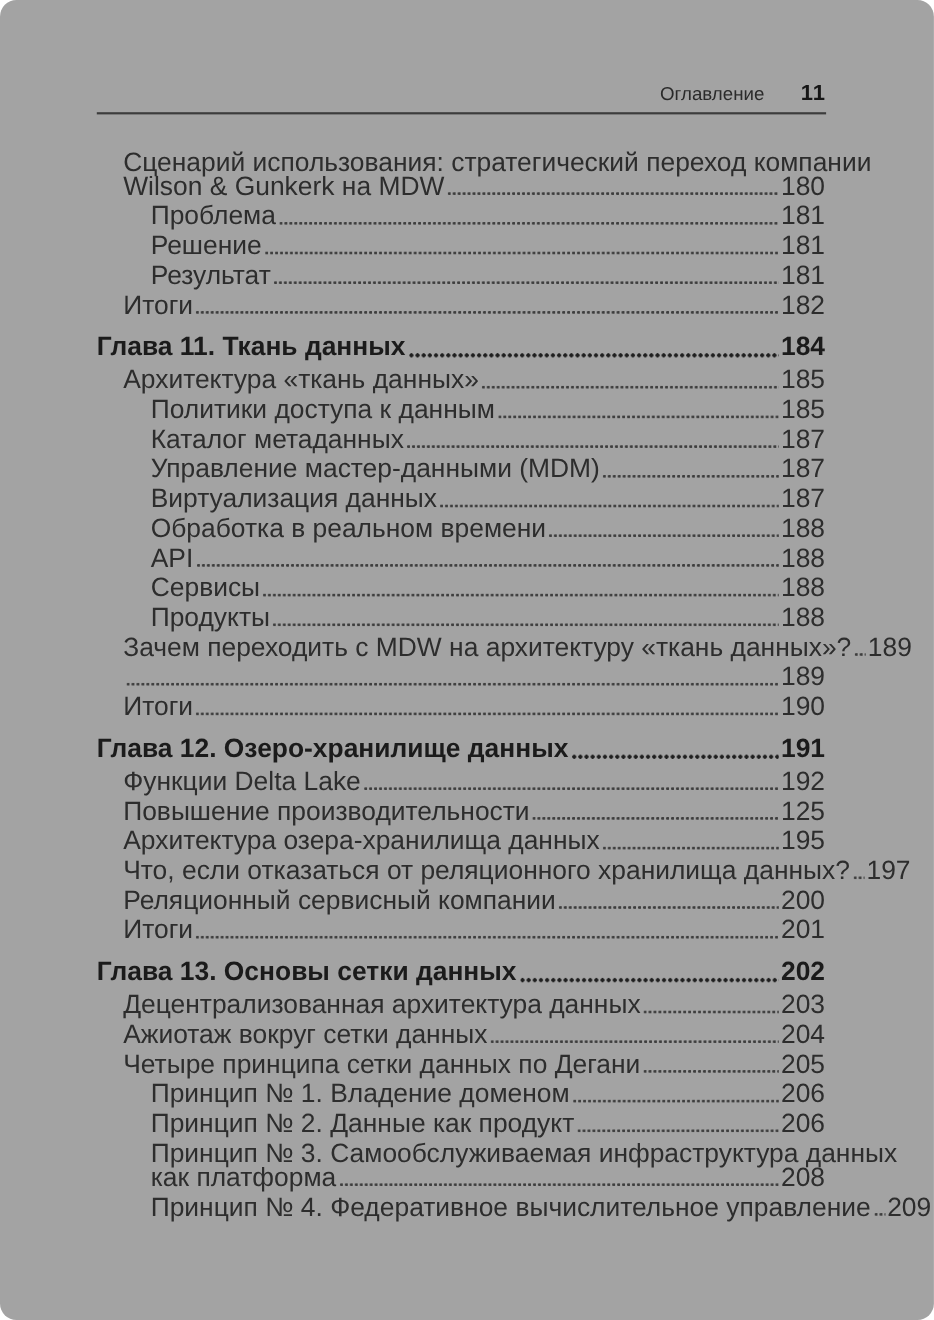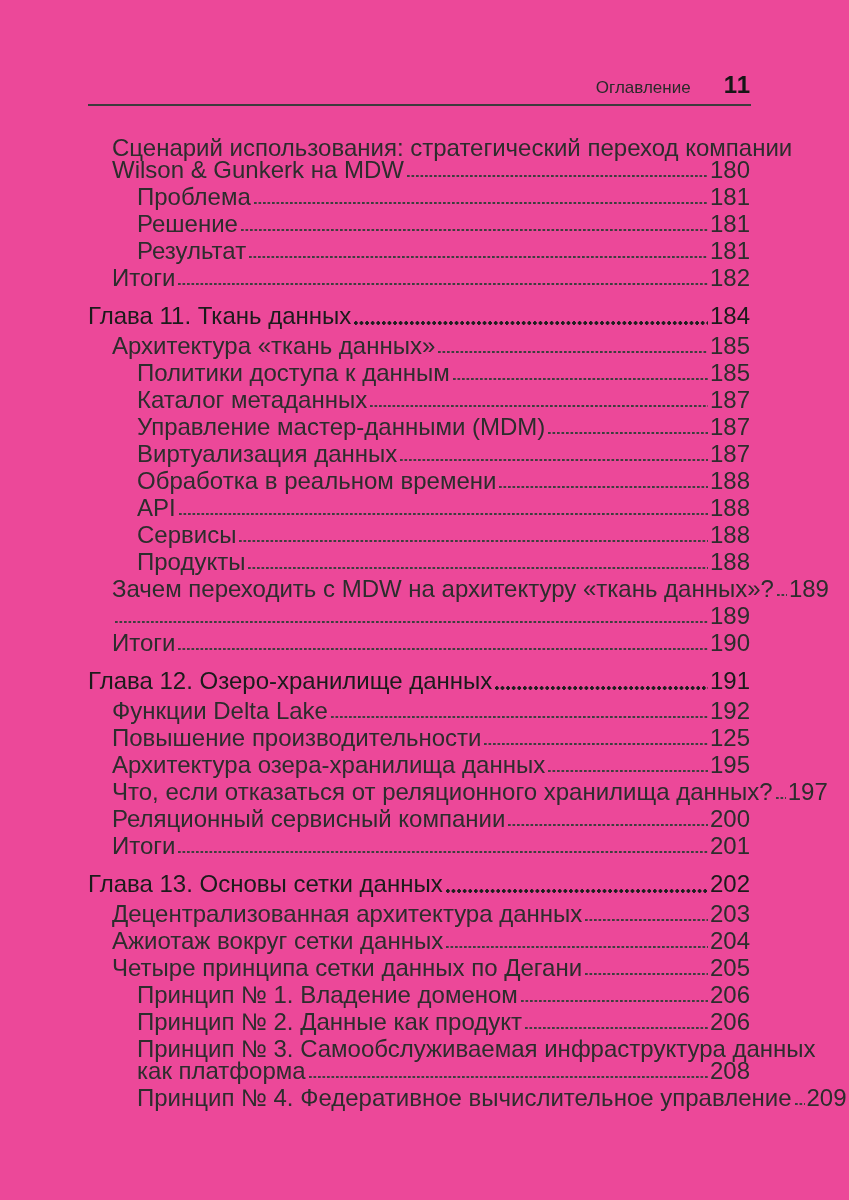--- a/index.html
+++ b/index.html
@@ -12,62 +12,63 @@
     height: 1200px;
     overflow: hidden;
     font-family: "Liberation Sans", "DejaVu Sans", sans-serif;
     color: #2d2d2d;
     -webkit-font-smoothing: antialiased;
   }
   .sheet {
     position: relative;
     width: 849px;
     height: 1200px;
-    background: #ec4899;
+    background: #a3a3a3;
+    border-radius: 15px;
   }
   
   .page-header {
     position: absolute;
     left: 88px;
     top: 74px;
     width: 663px;
     display: flex;
     justify-content: flex-end;
     align-items: baseline;
     padding-bottom: 5px;
     border-bottom: 2px solid #3c3c3c;
   }
   .running-title {
     font-size: 17px;
     line-height: 22px;
     color: #2a2a2a;
   }
   .folio {
-    font-size: 24px;
+    font-size: 20px;
     line-height: 22px;
     font-weight: 700;
     color: #161616;
     margin-left: 33px;
     letter-spacing: 1px;
   }
   
   .toc {
     position: absolute;
     left: 88px;
     top: 105px;
     width: 662px;
     padding-top: 32px;
   }
   .entry {
     font-size: 24px;
     line-height: 22px;
     margin-bottom: 5px;
   }
   .entry.chapter {
-    font-weight: 400;
+    font-weight: 700;
     color: #1b1b1b;
     margin-top: 16px;
     margin-bottom: 8px;
   }
   .entry.section    { padding-left: 24px; }
   .entry.subsection { padding-left: 49px; }
   .title-line { white-space: nowrap; }
   .leader-row {
     display: flex;
     align-items: baseline;

